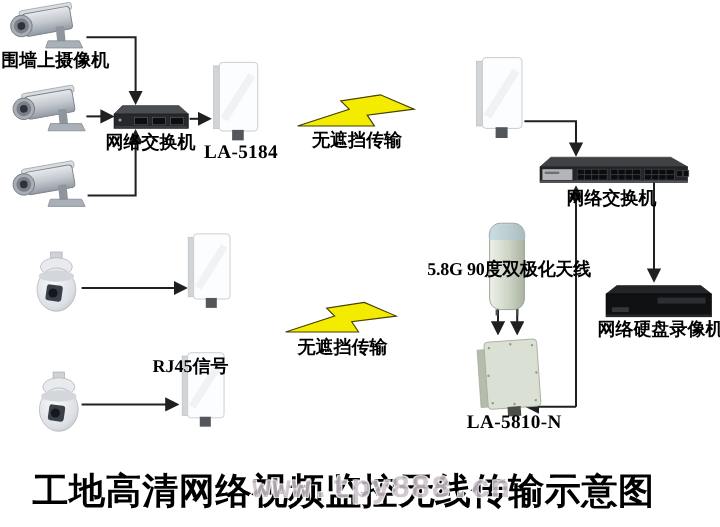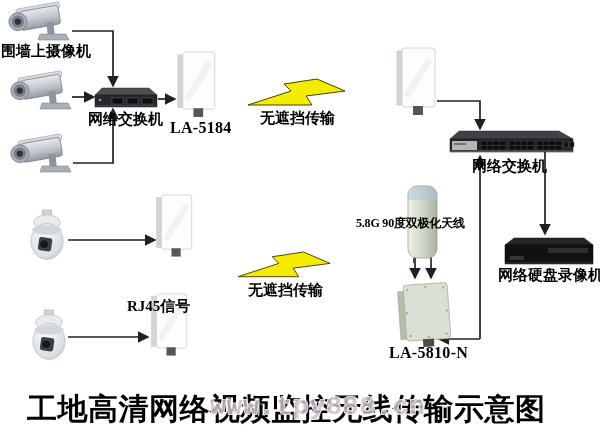--- a/index.html
+++ b/index.html
@@ -6,21 +6,21 @@
   .stage{
     position:relative;width:600px;height:439px;background:#ffffff;
     overflow:hidden;font-family:"Liberation Serif","DejaVu Serif",serif;
   }
   .stage svg{position:absolute;left:0;top:0;}
   .lbl{
     position:absolute;color:#000;font-weight:700;white-space:nowrap;
     font-size:15px;line-height:1.15;z-index:5;
   }
   .lbl-model{font-size:16px;letter-spacing:.3px;}
-  .lbl-58g{font-size:12px;letter-spacing:-.2px;}
+  .lbl-58g{font-size:15px;letter-spacing:-.2px;}
   .title{
     position:absolute;left:27px;top:389px;font-size:30px;font-weight:600;
     letter-spacing:.5px;color:#000000;z-index:6;white-space:nowrap;
   }
   .watermark{
     position:absolute;left:210px;top:392px;z-index:7;white-space:nowrap;
     font-family:Liberation Mono, monospace;
     font-size:26px;font-weight:700;letter-spacing:1px;color:#cbbfc9;opacity:.85;
     text-shadow:1px 1px 0 #fff,-1px -1px 0 #fff,1px -1px 0 #fff,-1px 1px 0 #fff;
   }

